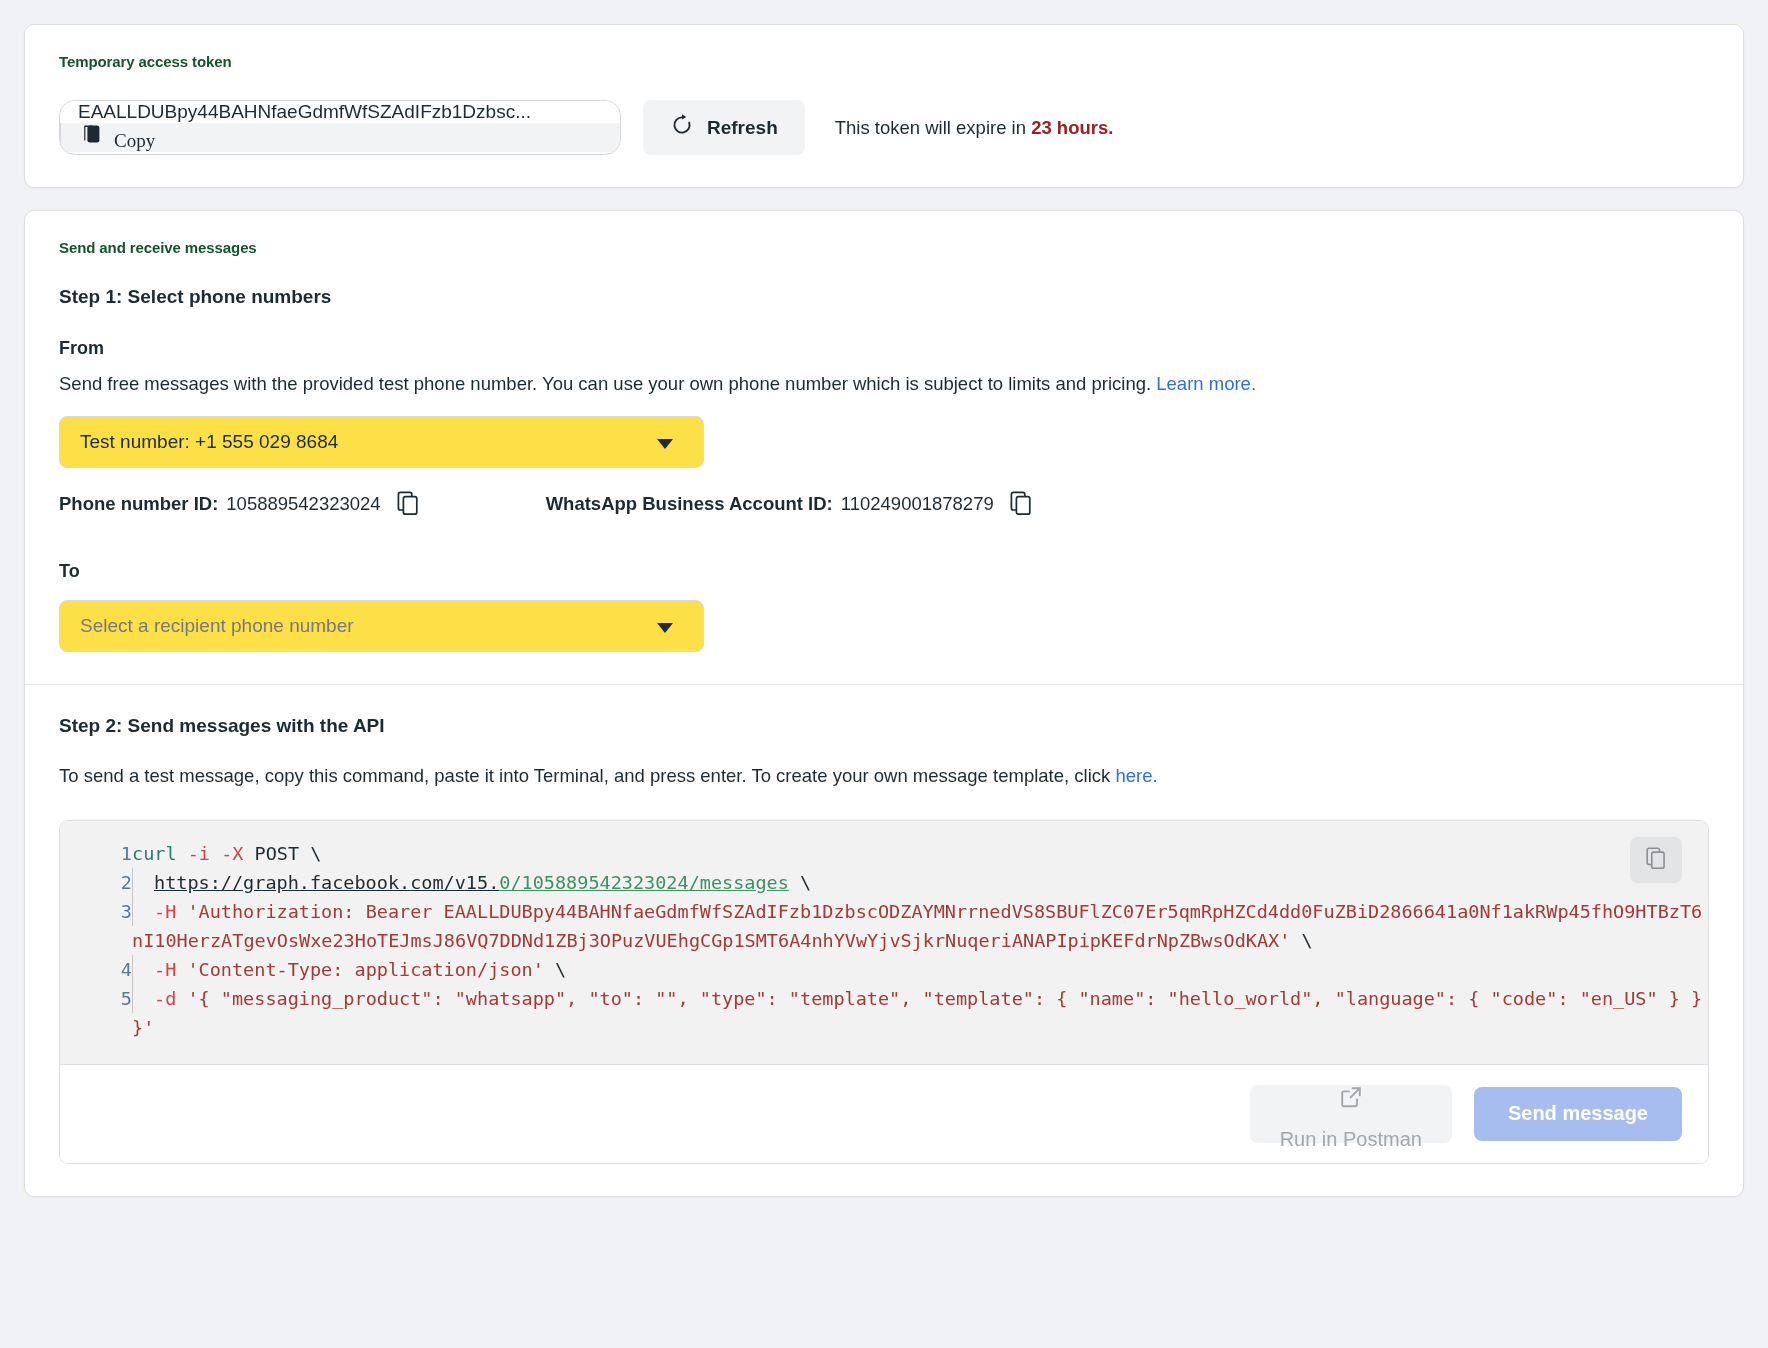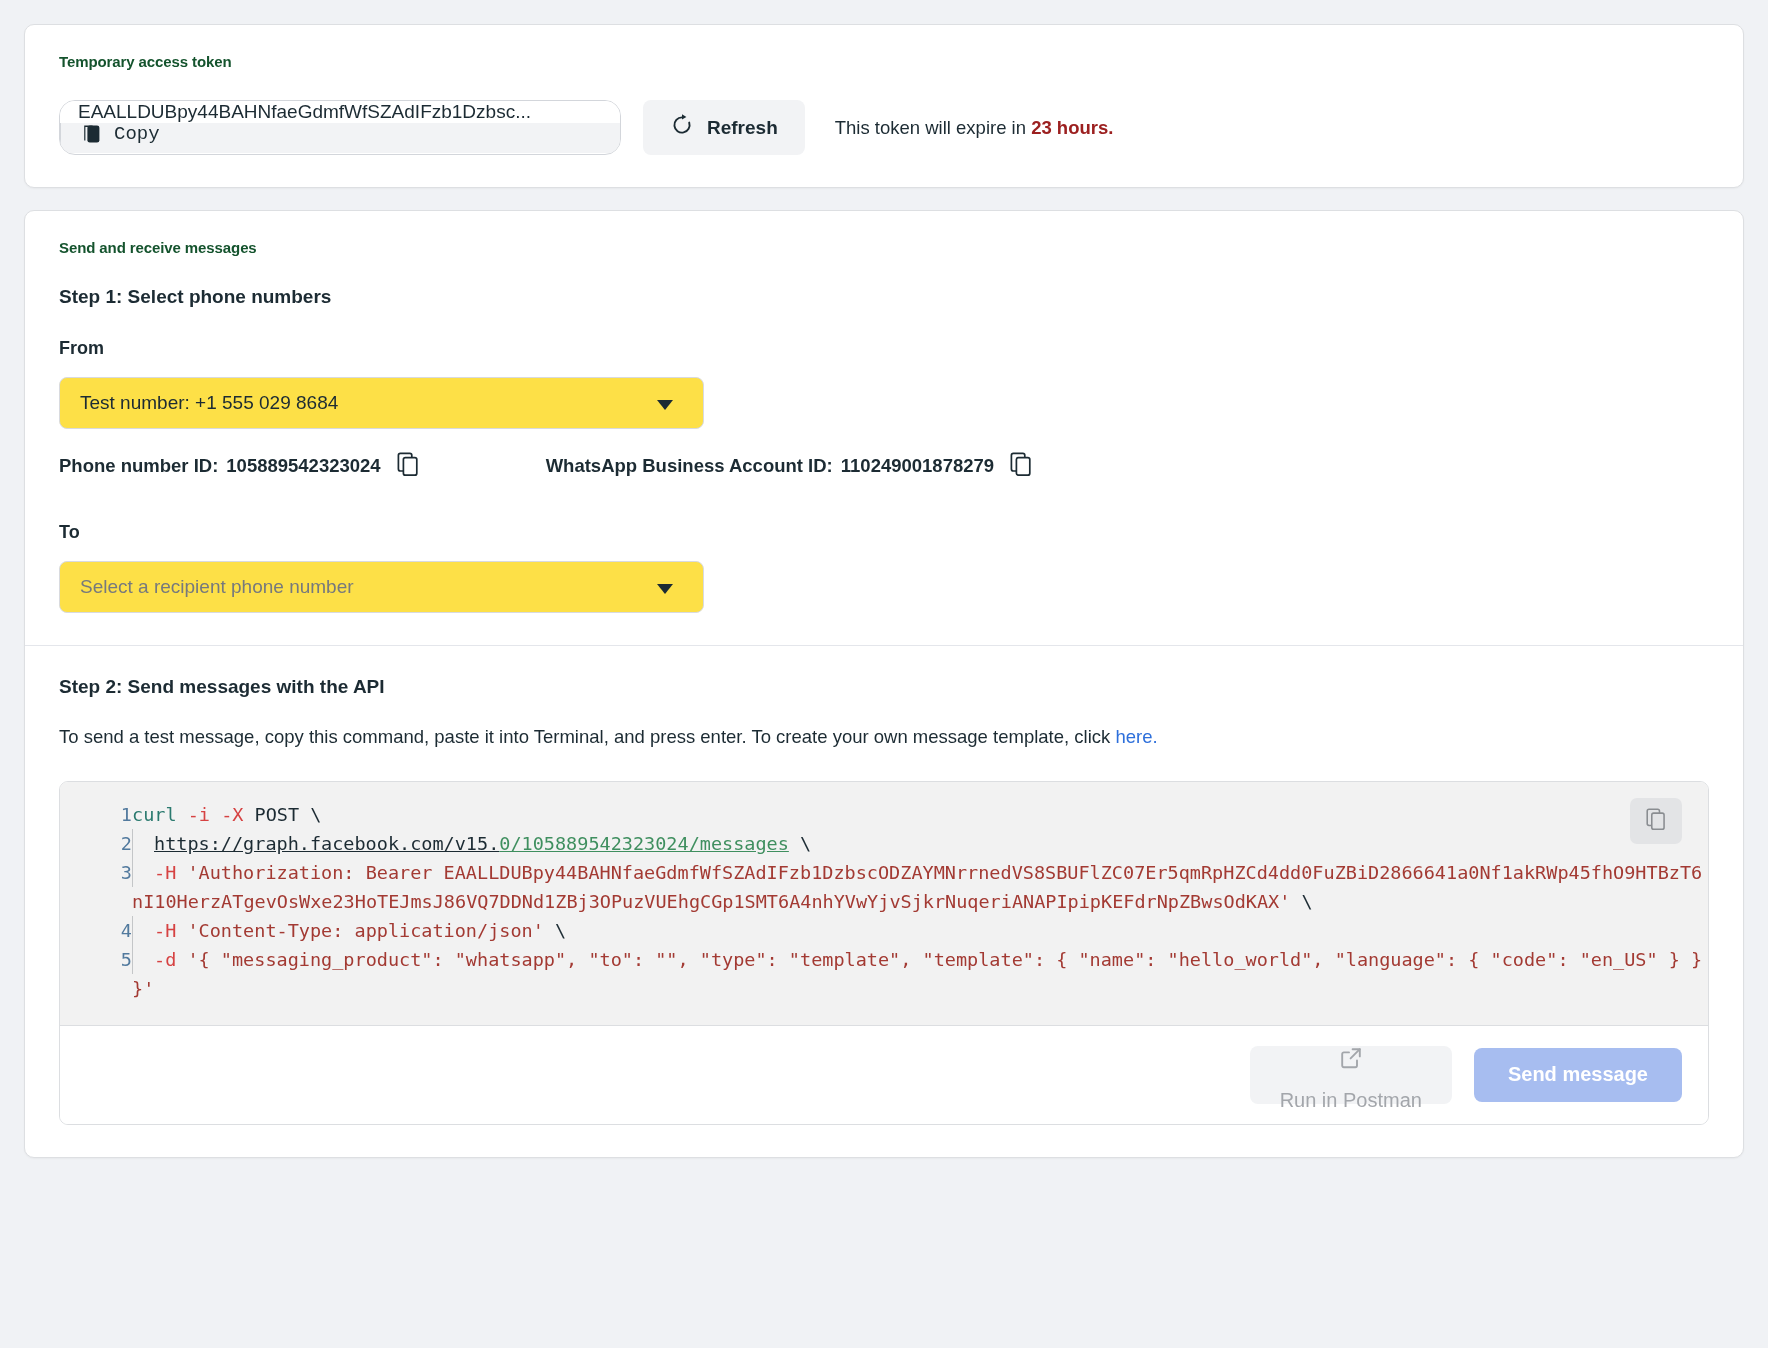--- a/index.html
+++ b/index.html
@@ -79,30 +79,30 @@
     outline: none;
     padding: 0 18px;
     font-size: 19px;
     color: #1c2b33;
     font-family: "Liberation Sans", sans-serif;
     background: #fff;
     text-overflow: ellipsis;
   }
   .copy-btn {
     display: flex;
-    align-items: flex-start;
+    align-items: flex-end;
     gap: 11px;
     padding: 0 25px 0 20px;
     background: #f2f3f5;
     border: 0;
     border-left: 1px solid #d3d6db;
     cursor: pointer;
     font-size: 19px;
     color: #1c2b33;
-    font-family: Liberation Mono, monospace;
+    font-family: Liberation Serif, serif;
   }
   .refresh-btn {
     display: flex;
     align-items: center;
     gap: 13px;
     height: 55px;
     padding: 0 27px;
     margin-left: 22px;
     background: #f2f3f5;
     border: 0;
@@ -142,21 +142,21 @@
     margin-top: -3px;
     border-left: 8px solid transparent;
     border-right: 8px solid transparent;
     border-top: 10px solid #1c2b33;
   }
 
   
   .id-row { display: flex; align-items: center; margin-top: 22px; gap: 32px; }
   .id-item { display: flex; align-items: center; }
   .id-label { font-size: 18.5px; font-weight: bold; color: #1c2b33; }
-  .id-value { font-size: 18.5px; color: #1c2b33; margin-left: 8px; font-weight: bold; }
+  .id-value { font-size: 18.5px; color: #1c2b33; margin-left: 8px; }
   .icon-btn {
     background: none; border: 0; cursor: pointer;
     padding: 0; margin-left: 15px;
     display: flex; align-items: center;
   }
   .gap-wide { width: 62px; }
 
   .divider { height: 1px; background: #e4e6eb; margin: 0; }
 
   
@@ -287,20 +287,21 @@
 
   <div class="card">
 
     <div class="card-pad">
       <h2 class="h-section">Send and receive messages</h2>
 
       <h3 class="h-step mt-30">Step 1: Select phone numbers</h3>
 
       <h4 class="h-label mt-30">From</h4>
 
+      <p class="body-text mt-12"><span>Send free messages with the provided test phone number. You can use your own phone number which is subject to limits and pricing. </span><a class="link" href="#">Learn more.</a></p>
 
       <div class="select-box mt-18">
         <span class="select-value">Test number: +1 555 029 8684</span>
         <span class="caret"></span>
       </div>
 
       <div class="id-row">
         <div class="id-item">
           <span class="id-label">Phone number ID:</span>
           <span class="id-value">105889542323024</span>

